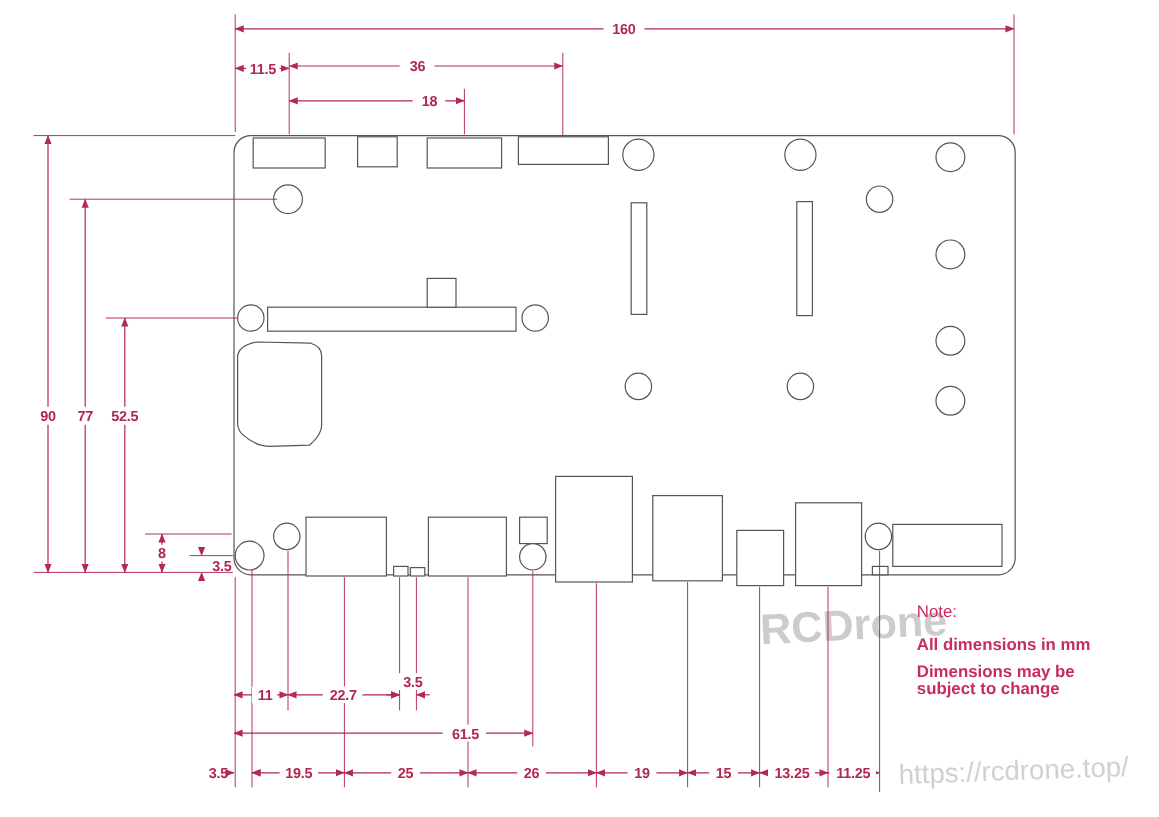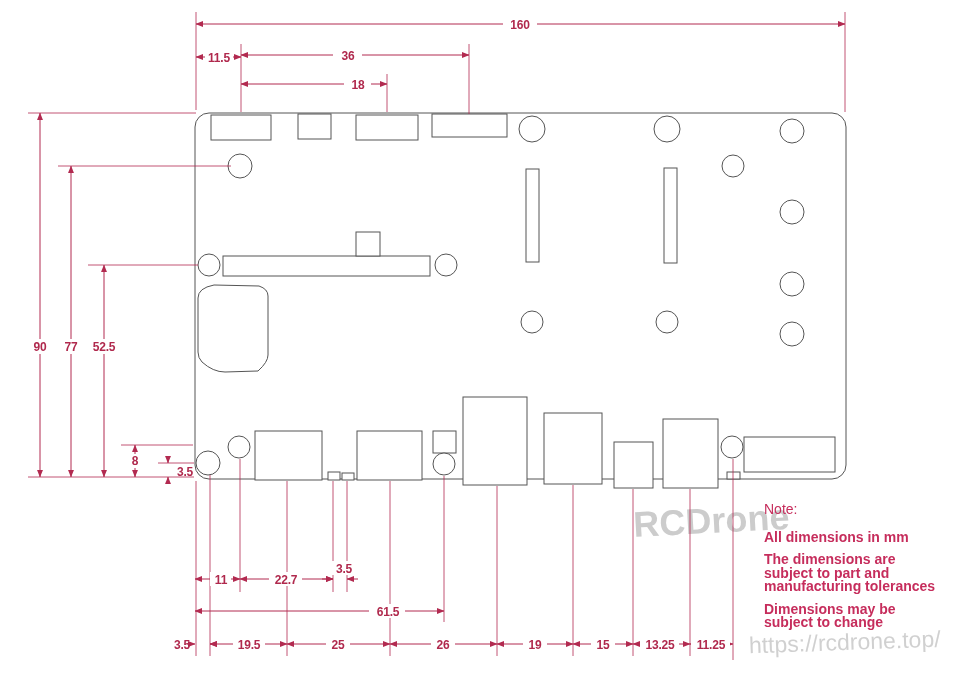--- a/index.html
+++ b/index.html
@@ -190,16 +190,15 @@
     <text class="dimtxt" x="535" y="648.5">19</text>
     <text class="dimtxt" x="603" y="648.5">15</text>
     <text class="dimtxt" x="660" y="648.5">13.25</text>
     <text class="dimtxt" x="711" y="648.5">11.25</text>
   </g>
 </svg>
 
   <div id="notes">
     <p class="nh">Note:</p>
     <p class="np">All dimensions in mm</p>
-    <p class="np">The dimensions are subject to part and manufacturing tolerances</p>
     <p class="np">Dimensions may be subject to change</p>
   </div>
 </div>
 
 </body></html>

